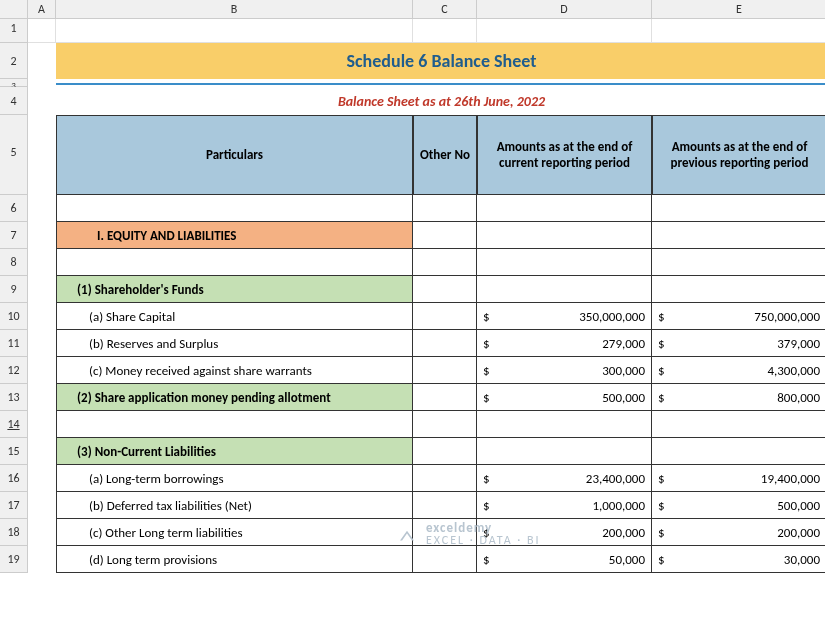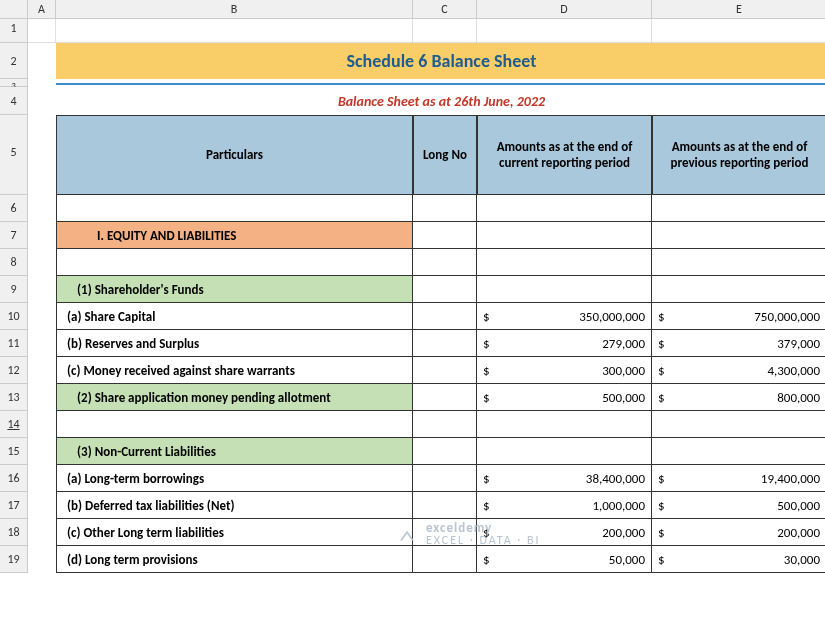--- a/index.html
+++ b/index.html
@@ -81,21 +81,21 @@
   }
   .tbl .cell {
     border: 1px solid #333;
     border-top: none;
     border-left: none;
     height: 27px;
   }
   .tbl-first { border-left: 1px solid #333 !important; }
   .section-orange { background: #f4b183; font-weight: bold; padding-left: 40px; }
   .section-green { background: #c5e0b4; font-weight: bold; padding-left: 20px; }
-  .indent { padding-left: 10px; font-weight: bold; }
+  .indent { padding-left: 32px; }
   .amt {
     display: flex;
     justify-content: space-between;
     width: 100%;
   }
   .amt .sym { width: 12px; }
   .amt .val { text-align: right; flex:1; }
   .rowtall { height: 80px !important; padding-top:30px; }
   .watermark {
     position: absolute;
@@ -142,21 +142,21 @@
   <div class="cell" style="height:8px;border:none;padding:0"></div>
   <div class="cell underline"></div>
 
   <div class="rowhdr" style="height:28px;line-height:24px">4</div>
   <div class="cell" style="height:28px;border:none"></div>
   <div class="cell subtitle">Balance Sheet as at 26th June, 2022</div>
 
   <div class="rowhdr rowtall">5</div>
   <div class="cell" style="height:80px;border:none"></div>
   <div class="cell hdr tbl-first">Particulars</div>
-  <div class="cell hdr">Long No</div>
+  <div class="cell hdr">Other No</div>
   <div class="cell hdr">Amounts as at the end of current reporting period</div>
   <div class="cell hdr">Amounts as at the end of previous reporting period</div>
 </div>
 
 <div class="sheet tbl" id="body-rows">
     <div class="rowhdr" style="height: 27px; line-height: 23px;">6</div>
     <div class="cell" style="border: none;"></div>
     <div class="cell tbl-first"></div>
     <div class="cell"></div>
     <div class="cell"></div>
@@ -255,21 +255,21 @@
     <div class="cell"></div>
     <div class="cell"></div>
     <div class="cell"></div>
     <div class="rowhdr" style="height: 27px; line-height: 23px;">16</div>
     <div class="cell" style="border: none;"></div>
     <div class="cell tbl-first indent">(a) Long-term borrowings</div>
     <div class="cell"></div>
     <div class="cell">
       <div class="amt">
         <span class="sym">$</span>
-        <span class="val">38,400,000</span>
+        <span class="val">23,400,000</span>
       </div>
     </div>
     <div class="cell">
       <div class="amt">
         <span class="sym">$</span>
         <span class="val">19,400,000</span>
       </div>
     </div>
     <div class="rowhdr" style="height: 27px; line-height: 23px;">17</div>
     <div class="cell" style="border: none;"></div>

